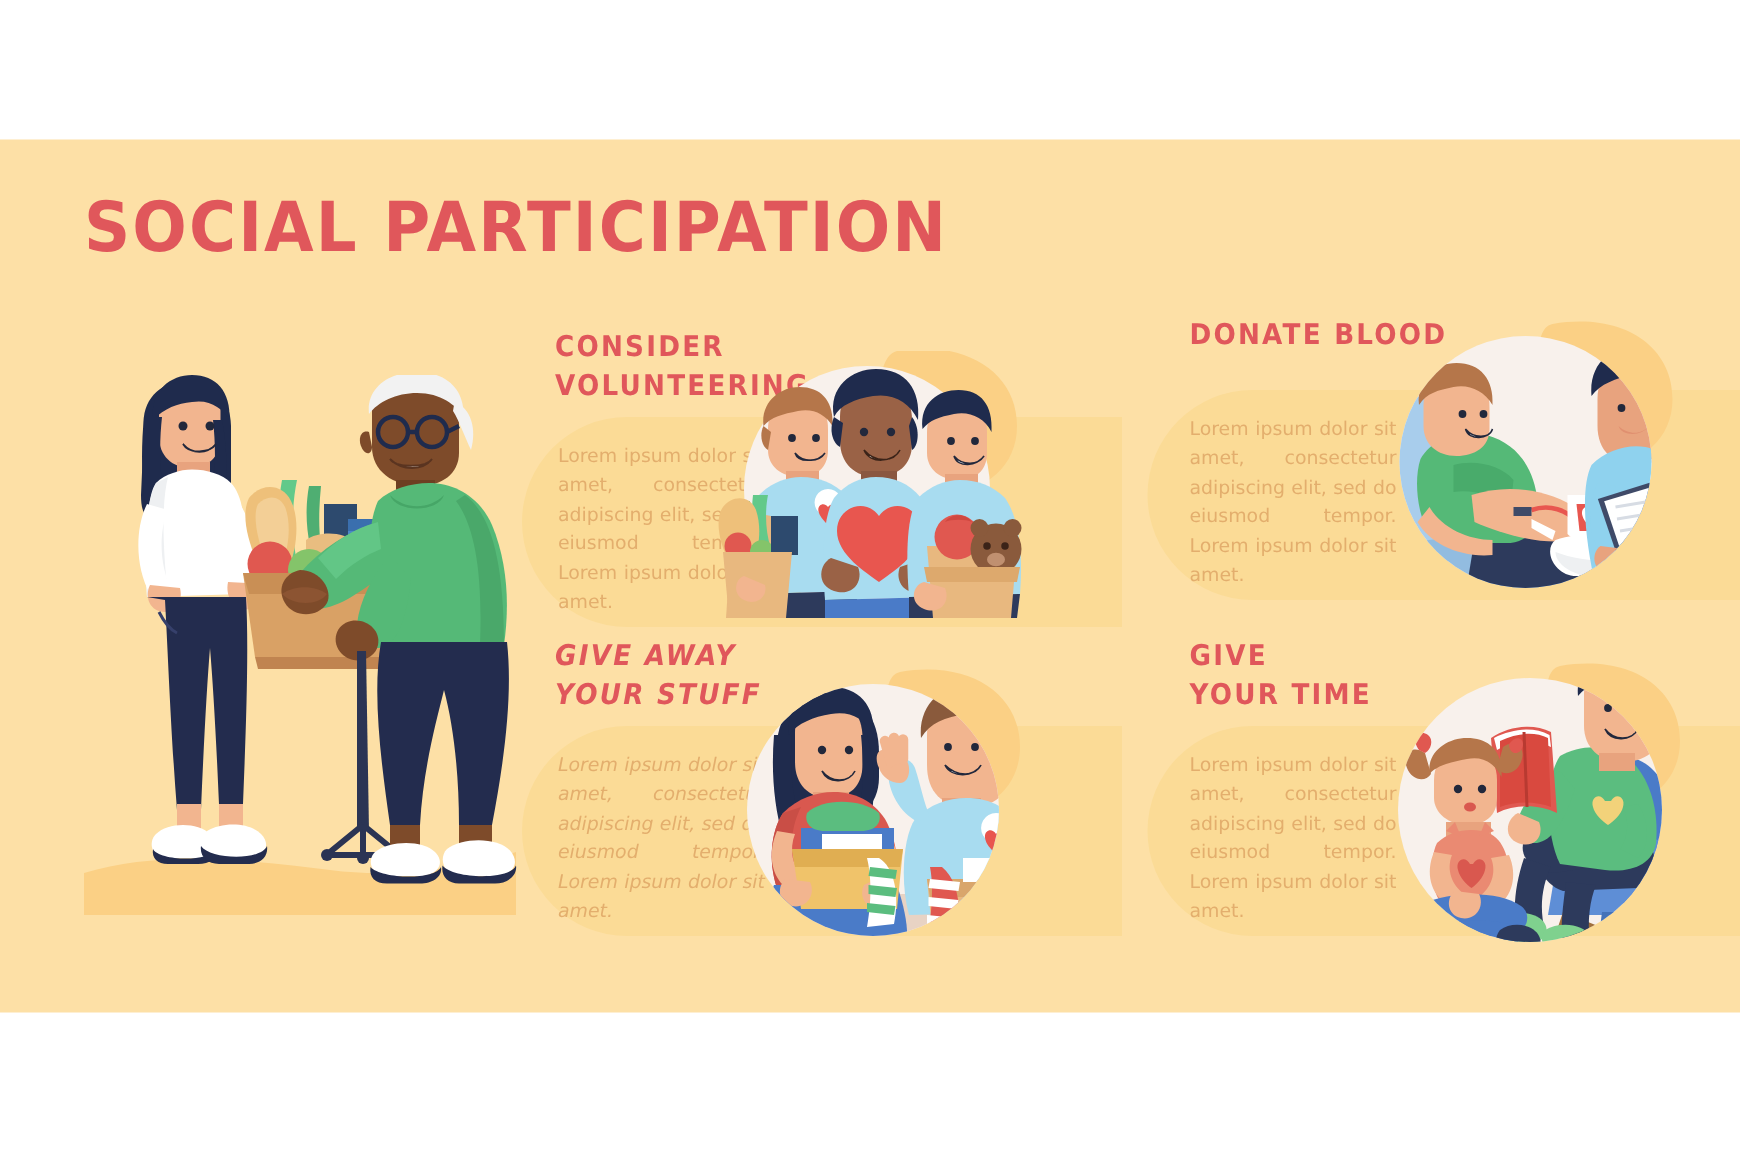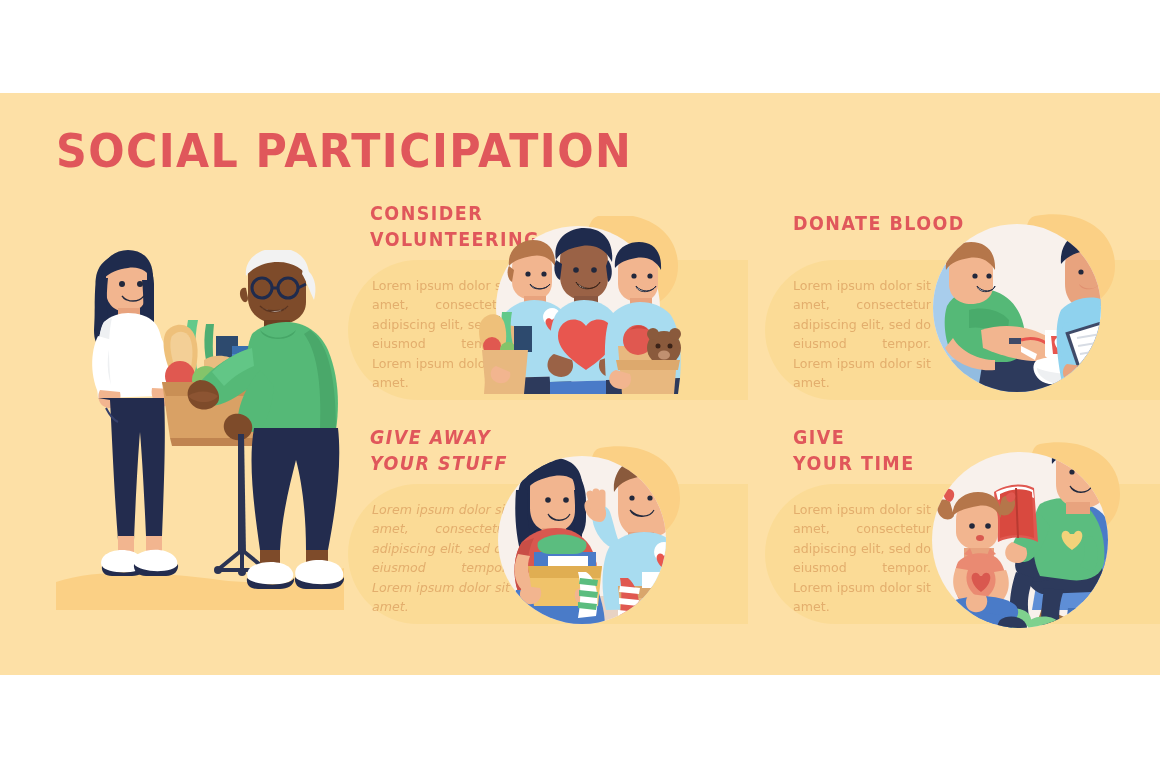--- a/index.html
+++ b/index.html
@@ -166,21 +166,21 @@
       <path d="M212 300 L232 300 L232 318 L212 318 Z" fill="#7e4b2a"></path>
       <path d="M258 300 L280 300 L280 318 L258 318 Z" fill="#7e4b2a"></path>
 
       <path d="M202 318 C212 310 234 310 242 318 C248 324 246 332 234 334 L210 334 C200 334 196 324 202 318 Z" fill="#ffffff"></path>
       <path d="M199 328 C206 336 242 337 246 328 C247 335 240 339 232 339 L210 339 C202 339 198 335 199 328 Z" fill="#232c4e"></path>
       <path d="M250 316 C260 308 284 308 292 317 C298 324 296 332 284 334 L258 334 C248 334 244 322 250 316 Z" fill="#ffffff"></path>
       <path d="M247 327 C254 336 292 337 296 327 C297 334 290 339 282 339 L258 339 C250 339 246 334 247 327 Z" fill="#232c4e"></path>
     </svg>
   </div>
 
-  <div class="panel" style="left:348px;top:196px;width:400px;height:200px;">
+  <div class="panel" style="left:348px;top:214px;width:400px;height:200px;">
     <div class="ptitle" style="left:22px;top:4px;">CONSIDER
 VOLUNTEERING</div>
     <div class="textblob" style="left:0px;top:64px;width:400px;height:140px;"></div>
     <div class="ptext" style="left:24px;top:80px;width:138px;">Lorem ipsum dolor sit amet, consectetur adipiscing elit, sed do eiusmod tempor. Lorem ipsum dolor sit amet.</div>
 
     <div class="illus" style="left:130px;top:20px;width:210px;height:180px;">
       <svg width="210" height="180" viewBox="0 0 210 180">
         <path d="M120 0 C165 -8 200 14 200 50 C200 82 170 100 140 92 C112 85 100 56 106 30 C110 12 112 2 120 0 Z" fill="#fbd085"></path>
         <circle cx="100" cy="92" r="82" fill="#f8f1ec"></circle>
         <clipPath id="cl1">

